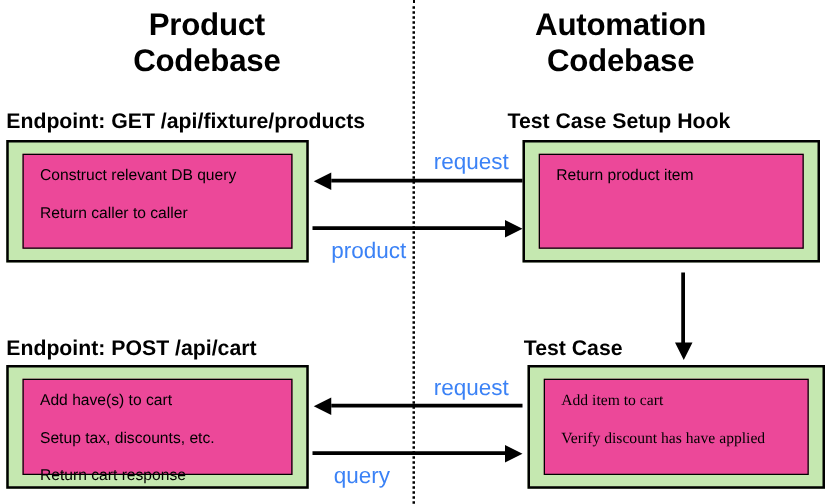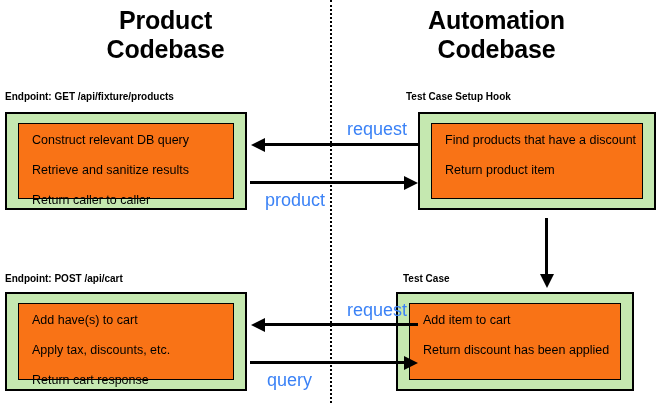--- a/index.html
+++ b/index.html
@@ -44,36 +44,36 @@
     top: 0px;
     width: 0px;
     height: 403px;
     border-left: 2px dotted #000000;
   }
 
   
   .box-label {
     position: absolute;
     font-weight: bold;
-    font-size: 10px;
+    font-size: 17px;
     line-height: 14px;
     color: #000;
     white-space: nowrap;
   }
 
   
   .green-box {
     position: absolute;
     background: #c5e8b0;
     border: 2px solid #000000;
     box-sizing: border-box;
   }
   .inner-box {
     position: absolute;
-    background: #f97316;
+    background: #ec4899;
     border: 1.5px solid #000000;
     box-sizing: border-box;
     left: 11px;
     right: 11px;
     top: 9px;
     bottom: 9px;
     padding: 9px 25px 0 13px;
   }
   .inner-line {
     font-size: 12.5px;
@@ -130,61 +130,59 @@
   <div class="col-heading" id="heading-right">Automation
 Codebase</div>
 
   <div class="divider"></div>
 
   <div class="box-label" style="left:5px; top:90px;">Endpoint: GET /api/fixture/products</div>
 
   <div class="green-box" style="left:5px; top:112px; width:242px; height:98px;">
     <div class="inner-box">
       <div class="inner-line">Construct relevant DB query</div>
-      <div class="inner-line">Retrieve and sanitize results</div>
       <div class="inner-line">Return caller to caller</div>
     </div>
   </div>
 
   <div class="box-label" style="left:406px; top:90px;">Test Case Setup Hook</div>
 
   <div class="green-box" style="left:418px; top:112px; width:238px; height:98px;">
     <div class="inner-box">
-      <div class="inner-line">Find products that have a discount</div>
       <div class="inner-line">Return product item</div>
     </div>
   </div>
 
   <div class="arrow-line h-arrow" style="left:265px; top:143px; width:153px;"></div>
   <div class="arrowhead left" style="left:251px; top:137.5px;"></div>
   <div class="arrow-label" style="left:347px; top:122px;">request</div>
 
   <div class="arrow-line h-arrow" style="left:250px; top:181px; width:154px;"></div>
   <div class="arrowhead right" style="left:404px; top:175.5px;"></div>
   <div class="arrow-label" style="left:265px; top:193px;">product</div>
 
   <div class="arrow-line v-arrow" style="left:545px; top:218px; height:58px;"></div>
   <div class="arrowhead down" style="left:539.5px; top:274px;"></div>
 
   <div class="box-label" style="left:5px; top:272px;">Endpoint: POST /api/cart</div>
 
   <div class="green-box" style="left:5px; top:292px; width:242px; height:99px;">
     <div class="inner-box">
       <div class="inner-line">Add have(s) to cart</div>
-      <div class="inner-line">Apply tax, discounts, etc.</div>
+      <div class="inner-line">Setup tax, discounts, etc.</div>
       <div class="inner-line">Return cart response</div>
     </div>
   </div>
 
-  <div class="box-label" style="left:403px; top:272px;">Test Case</div>
+  <div class="box-label" style="left:419px; top:272px;">Test Case</div>
 
-  <div class="green-box" style="left:396px; top:292px; width:238px; height:99px;">
+  <div class="green-box" style="left:422px; top:292px; width:238px; height:99px;font-family:Liberation Serif, serif;">
     <div class="inner-box">
       <div class="inner-line">Add item to cart</div>
-      <div class="inner-line">Return discount has been applied</div>
+      <div class="inner-line">Verify discount has have applied</div>
     </div>
   </div>
 
   <div class="arrow-line h-arrow" style="left:265px; top:323px; width:153px;"></div>
   <div class="arrowhead left" style="left:251px; top:317.5px;"></div>
   <div class="arrow-label" style="left:347px; top:303px;">request</div>
 
   <div class="arrow-line h-arrow" style="left:250px; top:361px; width:154px;"></div>
   <div class="arrowhead right" style="left:404px; top:355.5px;"></div>
   <div class="arrow-label" style="left:267px; top:373px;">query</div>

